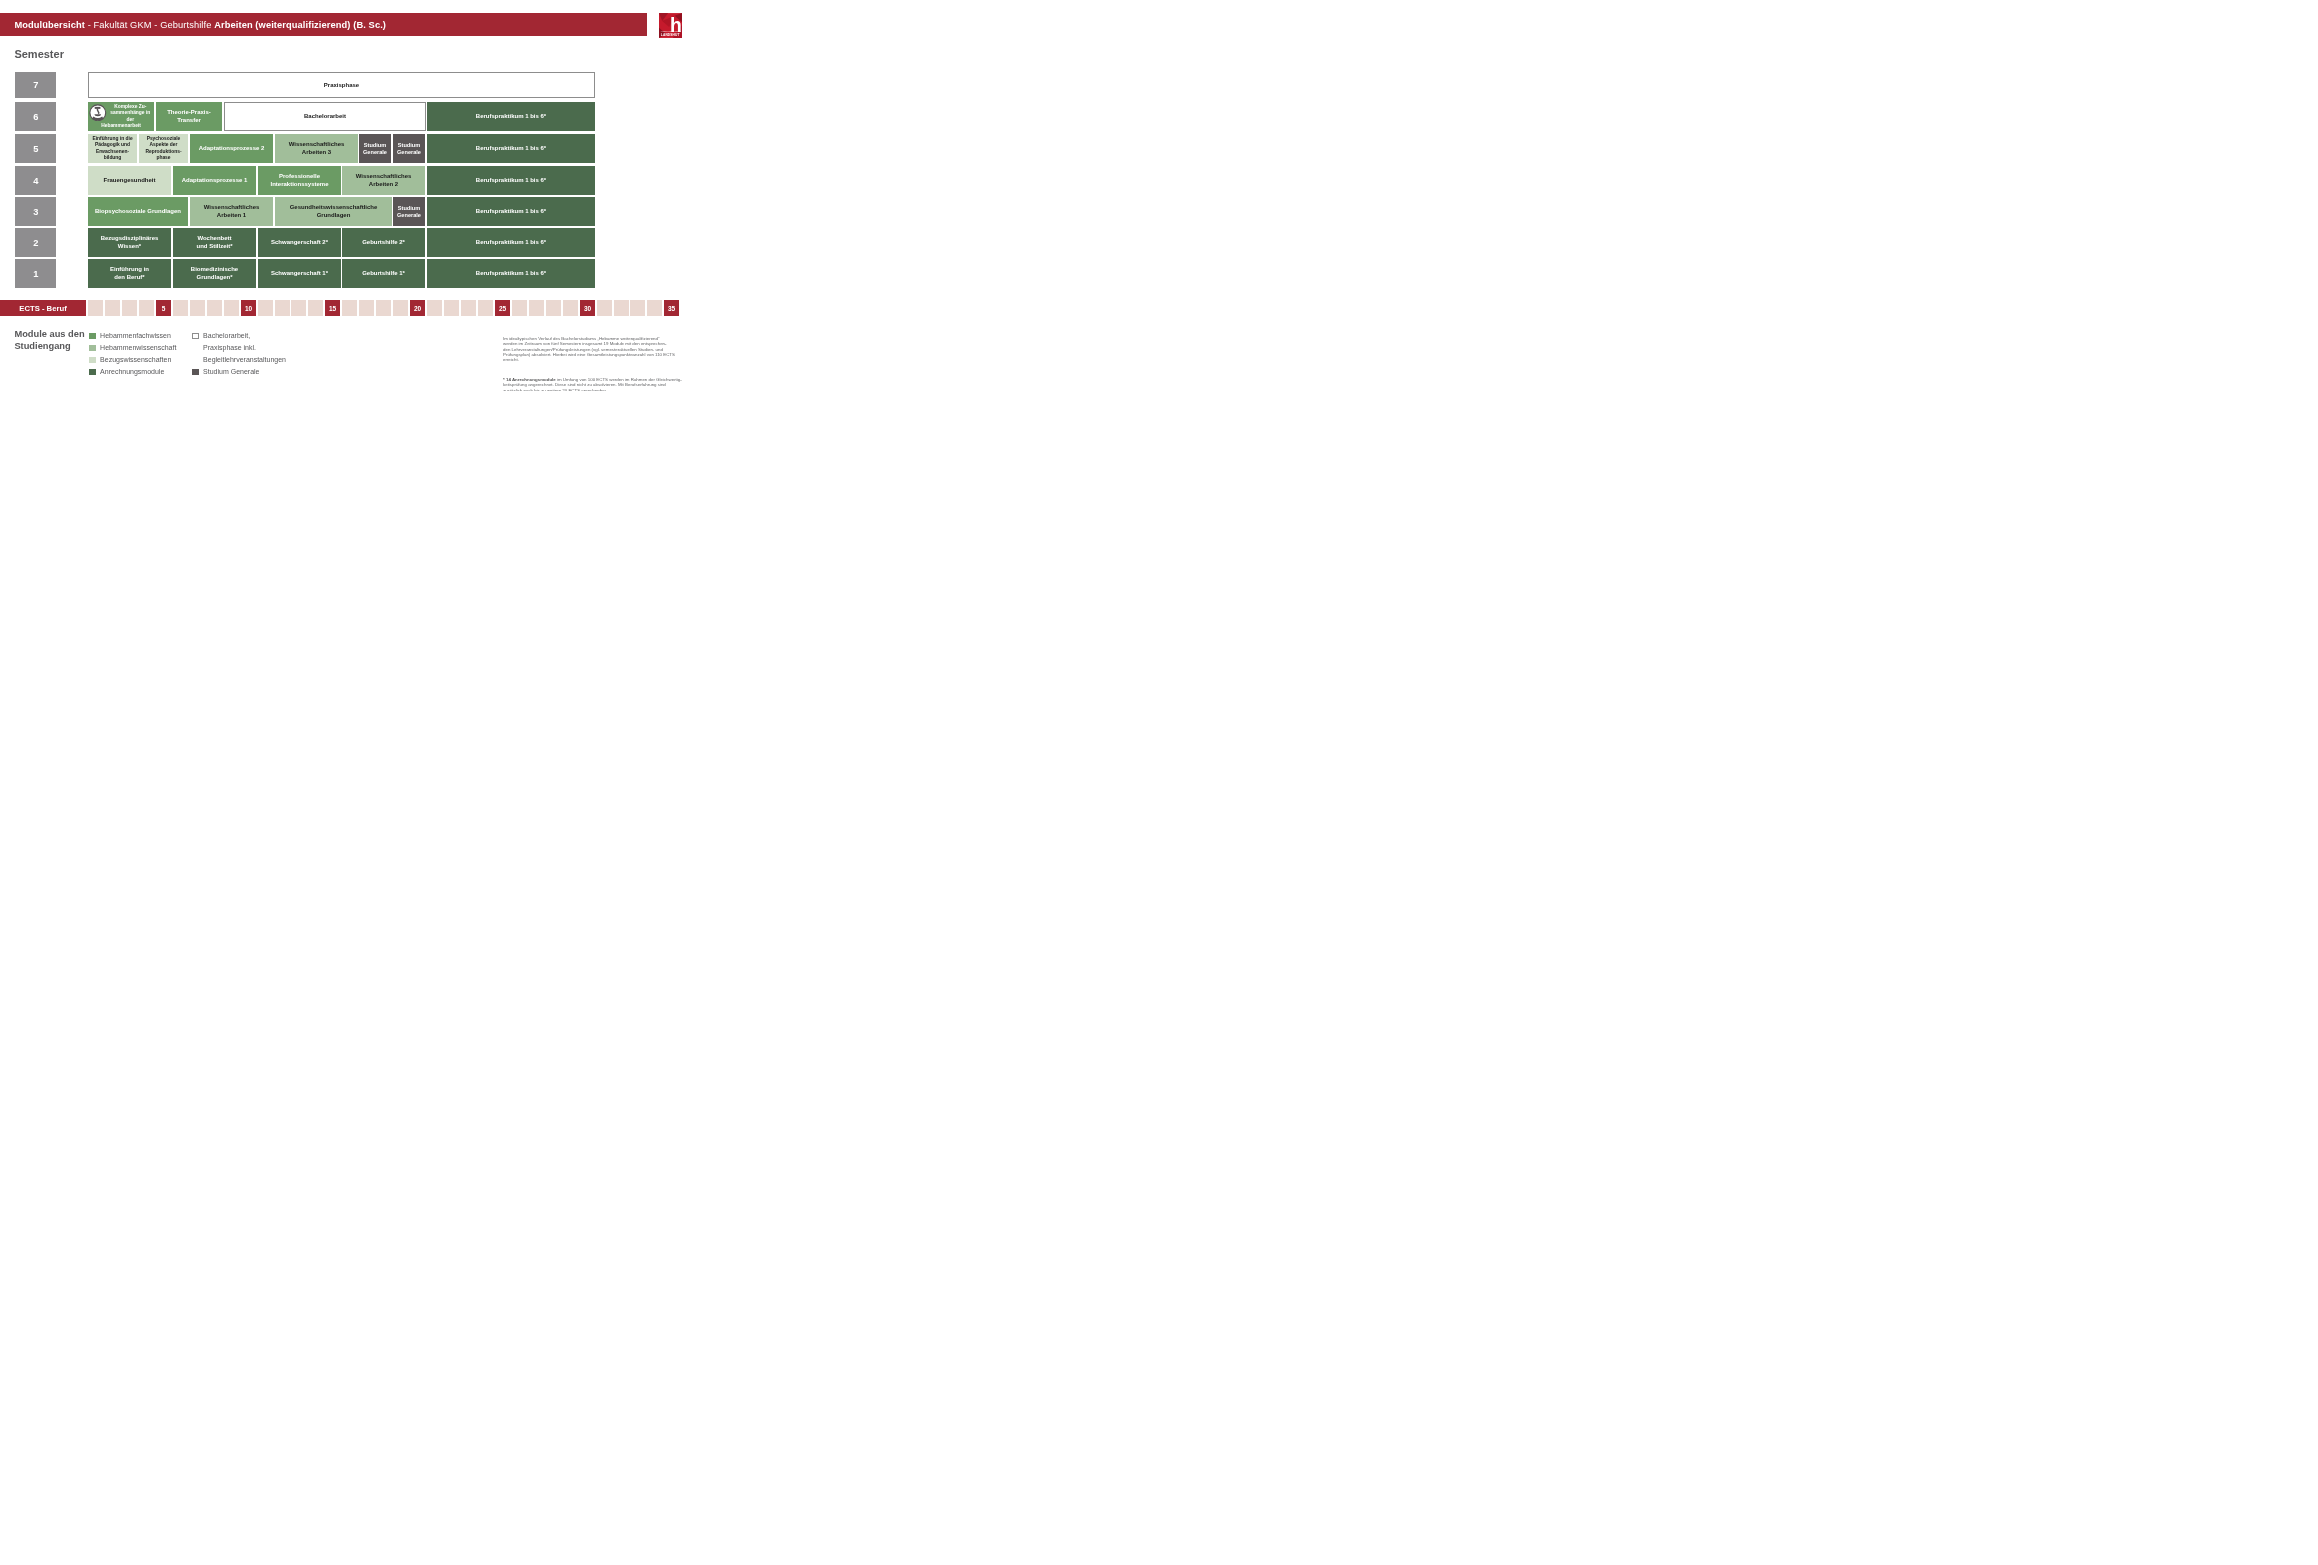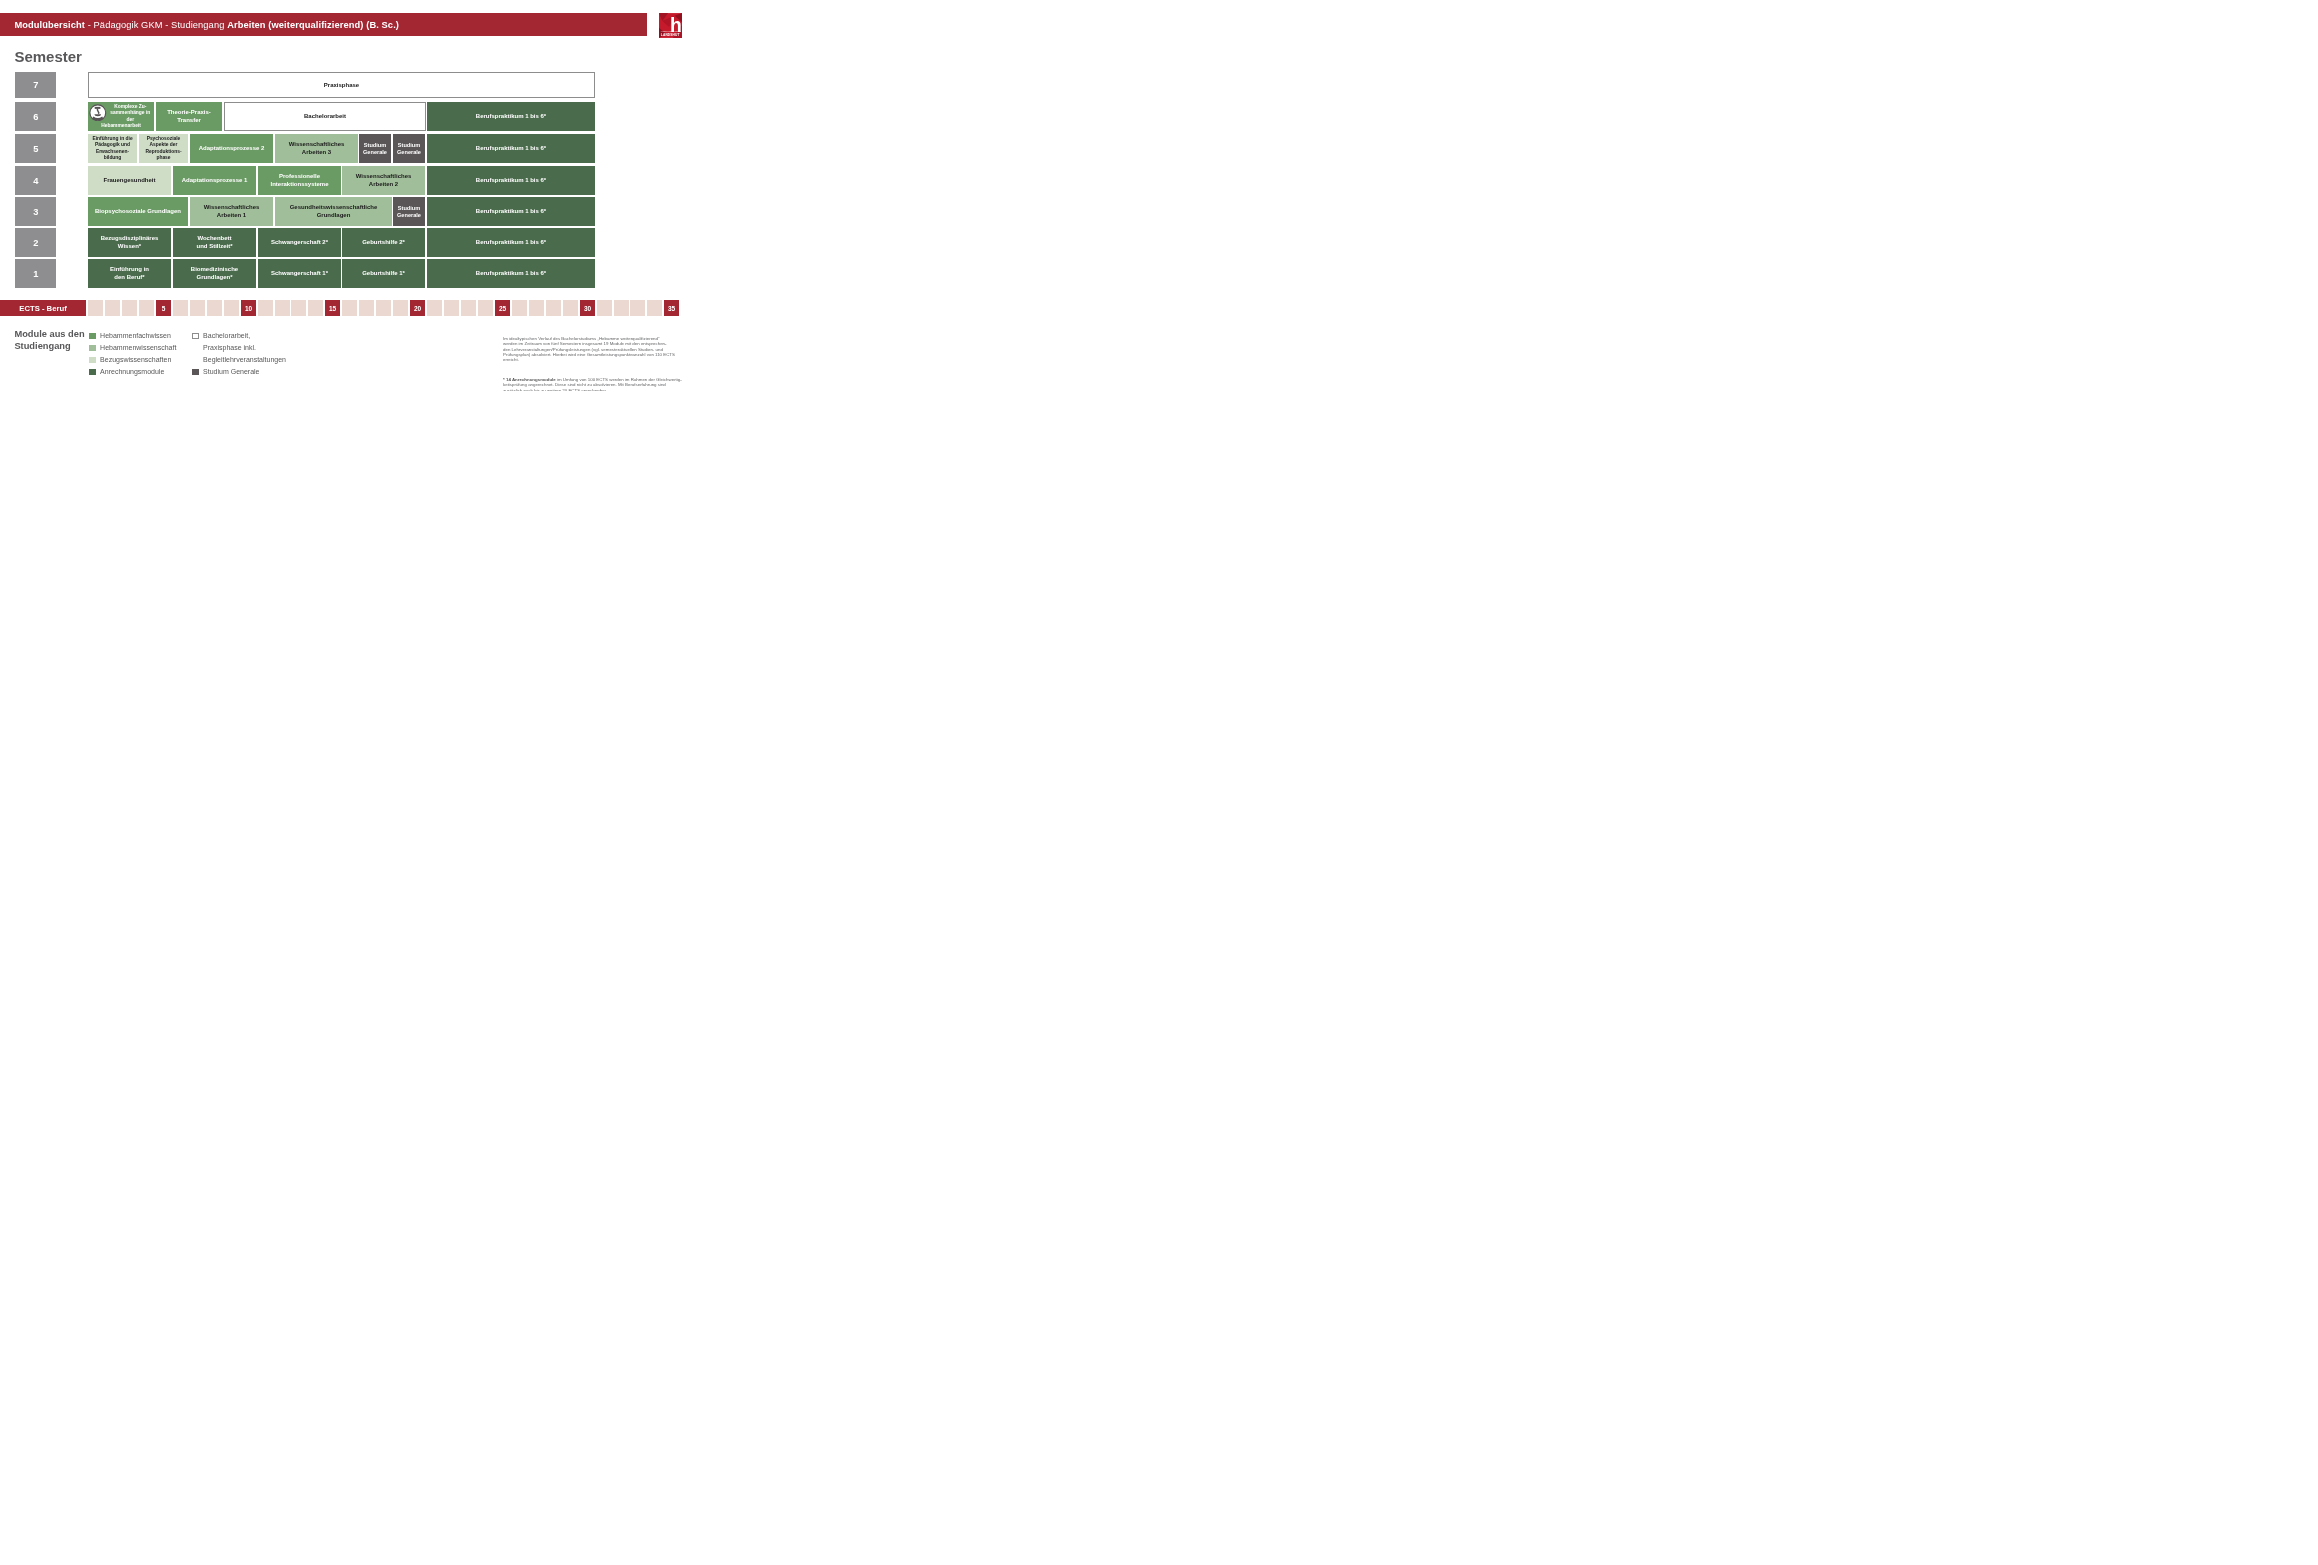--- a/index.html
+++ b/index.html
@@ -4,21 +4,21 @@
 <title>Modulübersicht</title>
 <style>
   html,body{margin:0;padding:0;background:#fff;}
   body{width:696px;height:391px;position:relative;overflow:hidden;
        font-family:"Liberation Sans",sans-serif;}
   .topbar{position:absolute;left:0;top:13.4px;width:647px;height:23px;
           background:var(--red);color:#fff;display:flex;align-items:center;
           padding-left:14.4px;box-sizing:border-box;font-size:9.3px;letter-spacing:0.1px;}
   .tb{font-weight:700;}
   .logo{position:absolute;left:659px;top:13px;width:23px;height:25px;}
-  .sem-head{position:absolute;left:14.4px;top:48px;font-size:15px;font-weight:700;
+  .sem-head{position:absolute;left:14.4px;top:48px;font-size:11px;font-weight:700;
             color:var(--text-gray);}
   .sem-box{position:absolute;background:var(--sem-gray);color:#fff;font-size:9.3px;
            font-weight:700;display:flex;align-items:center;justify-content:center;}
   .module{position:absolute;display:flex;align-items:center;justify-content:center;
           text-align:center;font-weight:700;font-size:6px;line-height:1.22;
           white-space:pre-line;box-sizing:border-box;padding:0.5px 0.9px;}
   .module.t3{font-size:4.9px;line-height:1.3;}
   .module.t4{font-size:4.9px;line-height:1.28;}
   .module.narrow{font-size:5.6px;}
   .module.has-icon{display:block;text-align:center;padding:1.9px 0.9px 0 0.9px;}
@@ -40,21 +40,21 @@
   .lg-lbl{white-space:pre-line;line-height:12px;}
   .notes{position:absolute;left:503px;top:331px;width:195px;font-size:4.4px;
          line-height:5.2px;color:var(--note-gray);white-space:pre-line;}
   .note2{margin-top:9.7px;}
   .nb{font-weight:700;color:#565657;}
 </style>
 </head>
 <body>
 
 <div class="topbar">
-  <span><span class="tb">Modulübersicht</span><span> - Pädagogik GKM - Studiengang </span><span class="tb">Arbeiten (weiterqualifizierend) (B. Sc.)</span></span>
+  <span><span class="tb">Modulübersicht</span><span> - Fakultät GKM - Geburtshilfe </span><span class="tb">Arbeiten (weiterqualifizierend) (B. Sc.)</span></span>
 </div>
 
 <div class="logo">
   <svg viewBox="0 0 50 54" width="23" height="25">
     <rect x="0" y="0" width="50" height="54" fill="#C51A2C"></rect>
     <polygon points="0,0 20,0 7,17" fill="#A01424"></polygon>
     <polygon points="0,54 0,32 15,45" fill="#8E1020"></polygon>
     <polygon points="50,0 50,20 34,6" fill="#93101F"></polygon>
     <polygon points="7,17 34,6 22,30" fill="#B01525"></polygon>
     <polygon points="50,26 50,54 30,54" fill="#AD1326"></polygon>

